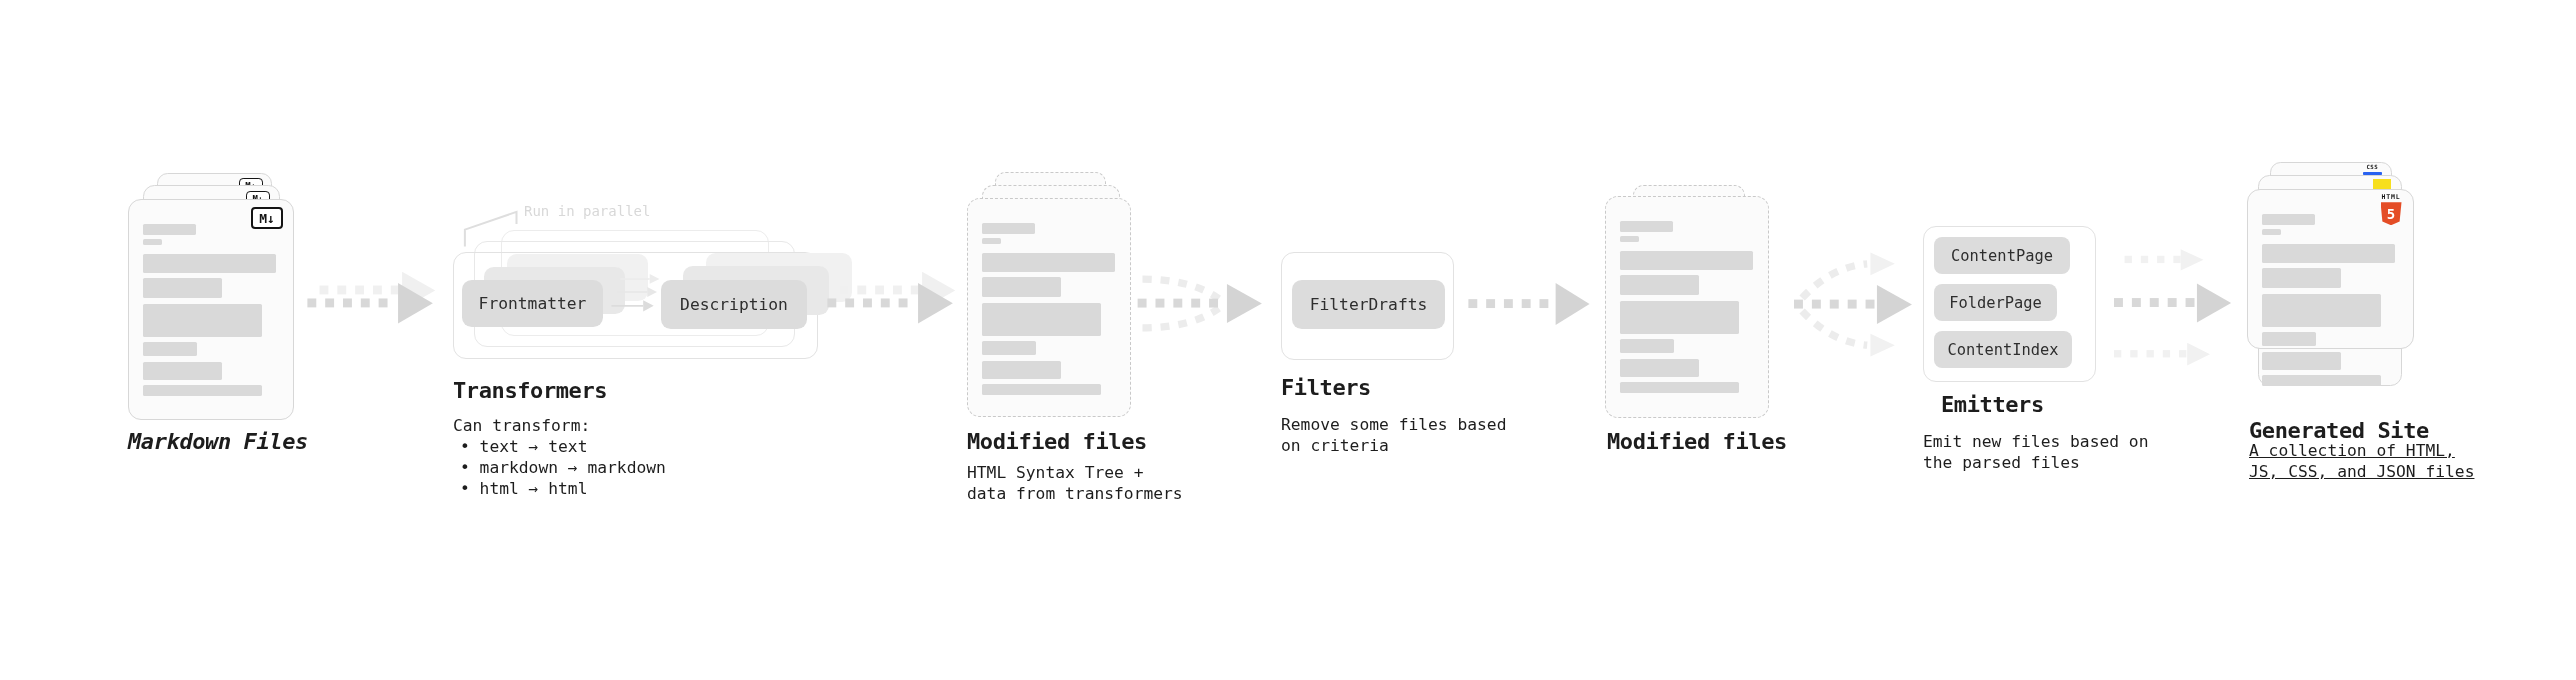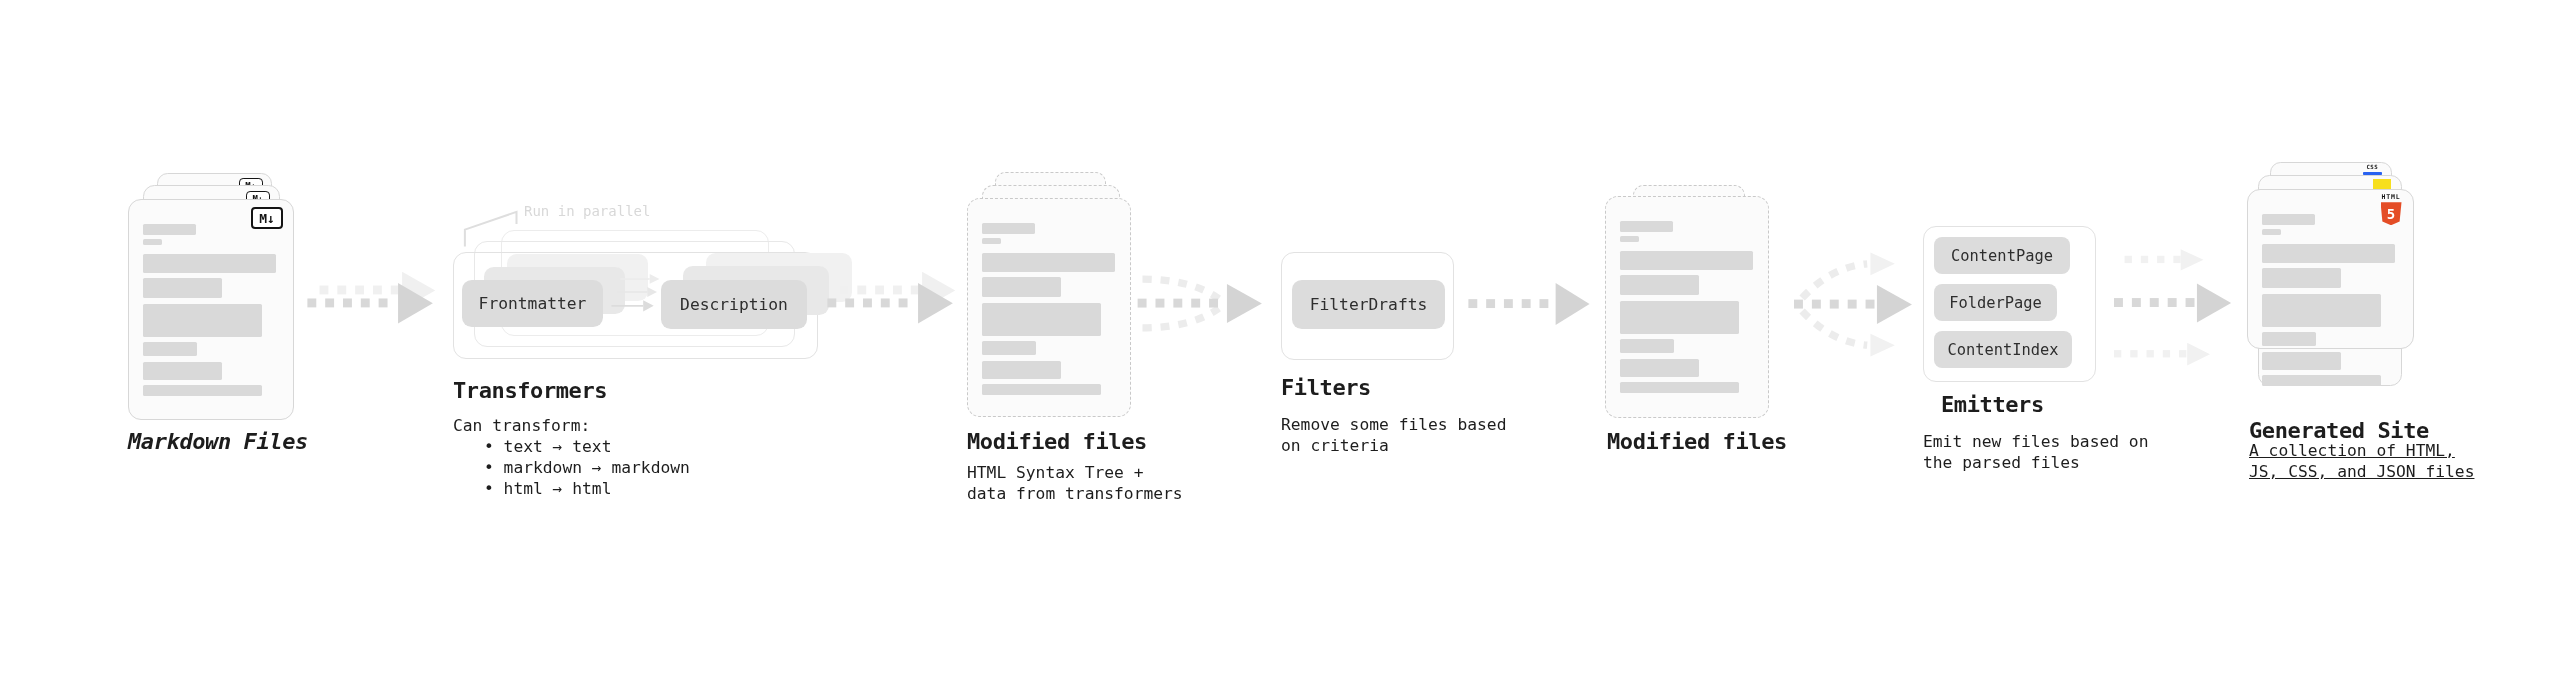--- a/index.html
+++ b/index.html
@@ -129,21 +129,21 @@
 
     <div class="pill" style="left:462px;top:280px;width:141px;height:47px;">
         <span>Frontmatter</span>
       </div>
     <div class="pill" style="left:661px;top:280px;width:146px;height:49px;">
         <span>Description</span>
       </div>
 
     <div class="stage-label" style="left:453px;top:378px;">Transformers</div>
     <div class="stage-desc" style="left:453px;top:415px;">Can transform:</div>
-    <div class="bullets" style="left:460px;top:436px;margin-left:24px;">
+    <div class="bullets" style="left:460px;top:436px;">
       <span>• text → text</span>
       <span>• markdown → markdown</span>
       <span>• html → html</span>
     </div>
   </div>
 
   <svg class="abs" style="left:827px;top:258px;" width="140" height="68" viewBox="0 0 172 84">
     <g fill="#f0f0f0">
       <rect x="15" y="34" width="11" height="11"></rect>
         <rect x="37" y="34" width="11" height="11"></rect>

